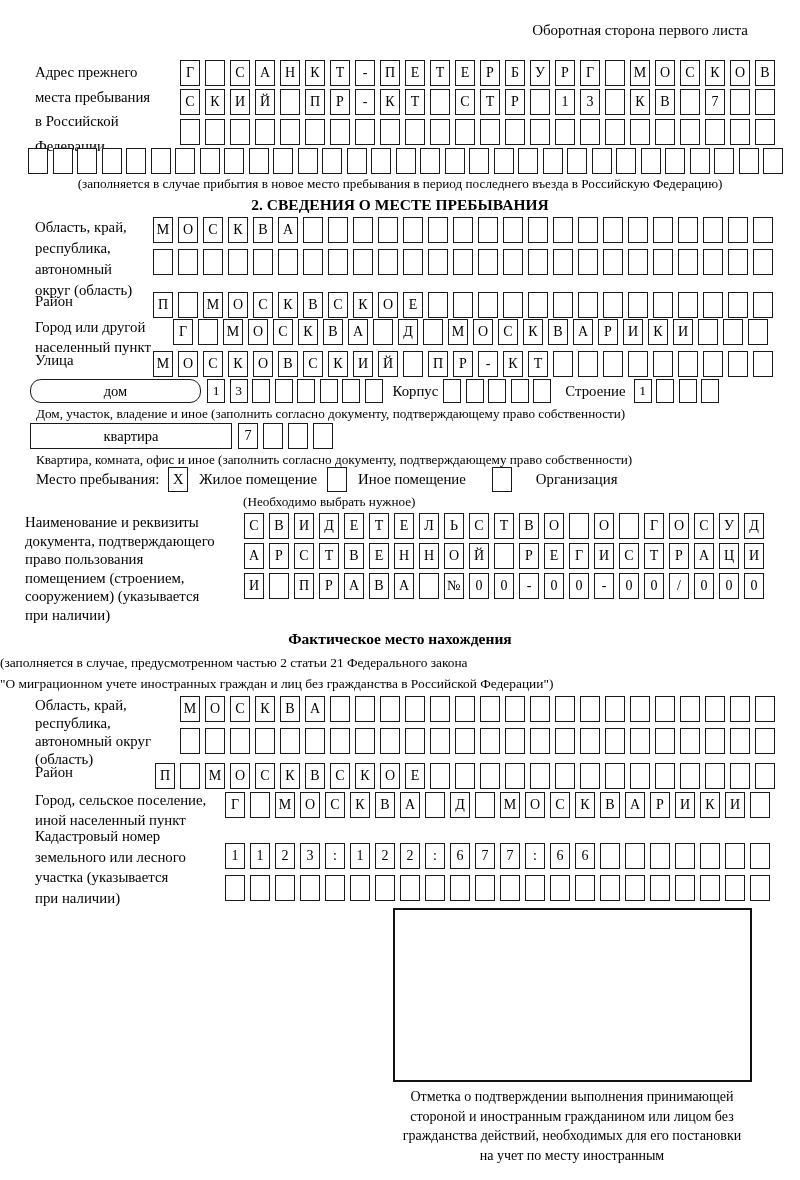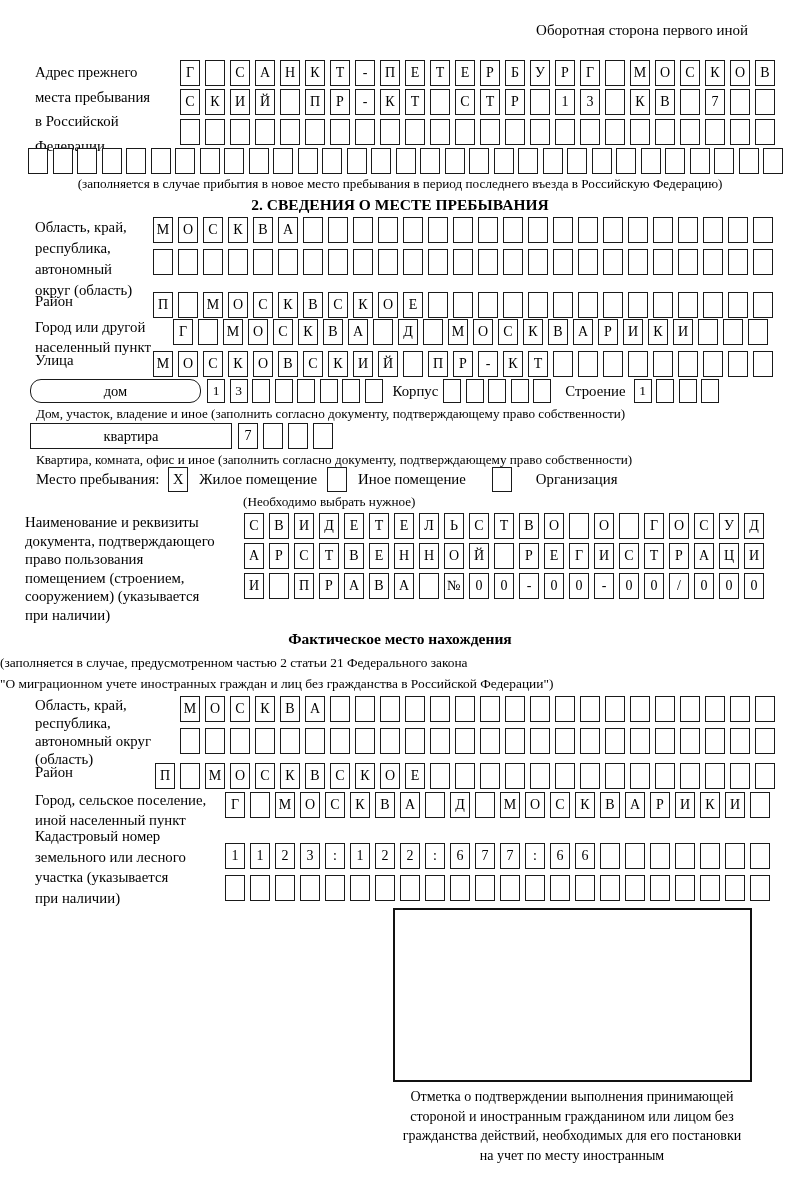--- a/index.html
+++ b/index.html
@@ -90,21 +90,21 @@
   #stamp-box{position:absolute; left:393px; top:908px; width:359px; height:174px;
     box-sizing:border-box; border:2px solid #111; background:#fff;}
   #stamp-caption{position:absolute; left:383px; top:1087px; width:378px;
     text-align:center; font-size:14px; line-height:19.5px;}
 </style>
 </head>
 <body>
 
 <div class="page">
 
-  <div id="top-note">Оборотная сторона первого иной</div>
+  <div id="top-note">Оборотная сторона первого листа</div>
 
   <div id="prev-addr" class="fieldrow">
     <div class="f-label">
         <div>Адрес прежнего</div>
         <div>места пребывания</div>
         <div>в Российской</div>
         <div>Федерации</div>
       </div>
     <div class="rowstack">
       <div class="boxrow">

